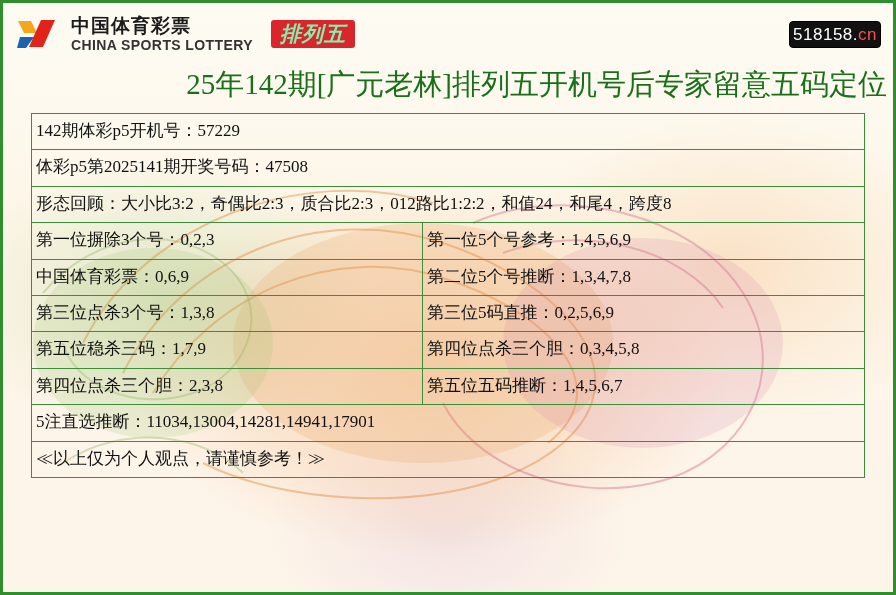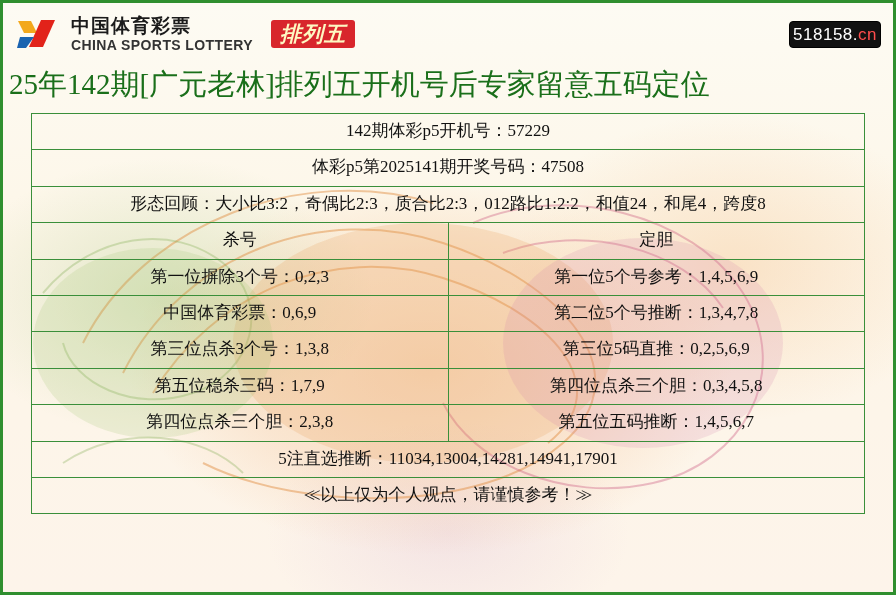--- a/index.html
+++ b/index.html
@@ -72,21 +72,21 @@
     font-family: "Liberation Sans", sans-serif;
     font-size: 14px;
     color: #333;
     letter-spacing: 0.4px;
     font-weight: bold;
     margin-top: 2px;
   }
   .game-badge {
     margin-left: 10px;
     background: #d8262c;
-    color: #fef9c3;
+    color: #86efac;
     font-family: "Liberation Sans", sans-serif;
     font-weight: bold;
     font-size: 21px;
     padding: 3px 9px 4px 9px;
     border-radius: 3px;
     letter-spacing: 1px;
     line-height: 1;
     font-style: italic;
   }
   .site-badge {
@@ -100,44 +100,43 @@
     letter-spacing: 0.5px;
     line-height: 1;
   }
   .site-badge .site-main { color: #ffffff; }
   .site-badge .site-tld { color: #ff4d4d; }
 
   
   .title {
     position: relative;
     z-index: 3;
-    text-align: left;
+    text-align: right;
     font-size: 29px;
     color: #1a6f1a;
     font-weight: normal;
-    padding: 0 6px 8px 6px;
+    padding: 0 6px 8px 14px;
     letter-spacing: 0px;
     white-space: nowrap;
   }
 
   
   .table-wrap {
     position: relative;
     z-index: 3;
     padding: 0 28px;
     box-sizing: border-box;
   }
   table.info {
     width: 100%;
     border-collapse: collapse;
     background: transparent;
   }
   table.info td {
     border: 1px solid #3a8f3a;
-    text-align: center;
     font-size: 17px;
     color: #111;
     padding: 7px 4px 8px 4px;
     line-height: 1.2;
     white-space: nowrap;
   }
   td.sub-head {
     font-size: 18px;
   }
   td.note {
@@ -205,24 +204,20 @@
         <tr>
           <td colspan="2">142期体彩p5开机号：57229</td>
         </tr>
         <tr>
           <td colspan="2">体彩p5第2025141期开奖号码：47508</td>
         </tr>
         <tr>
           <td colspan="2">形态回顾：大小比3:2，奇偶比2:3，质合比2:3，012路比1:2:2，和值24，和尾4，跨度8</td>
         </tr>
         <tr>
-          <td class="sub-head half">杀号</td>
-          <td class="sub-head half">定胆</td>
-        </tr>
-        <tr>
           <td>第一位摒除3个号：0,2,3</td>
           <td>第一位5个号参考：1,4,5,6,9</td>
         </tr>
         <tr>
           <td>中国体育彩票：0,6,9</td>
           <td>第二位5个号推断：1,3,4,7,8</td>
         </tr>
         <tr>
           <td>第三位点杀3个号：1,3,8</td>
           <td>第三位5码直推：0,2,5,6,9</td>

